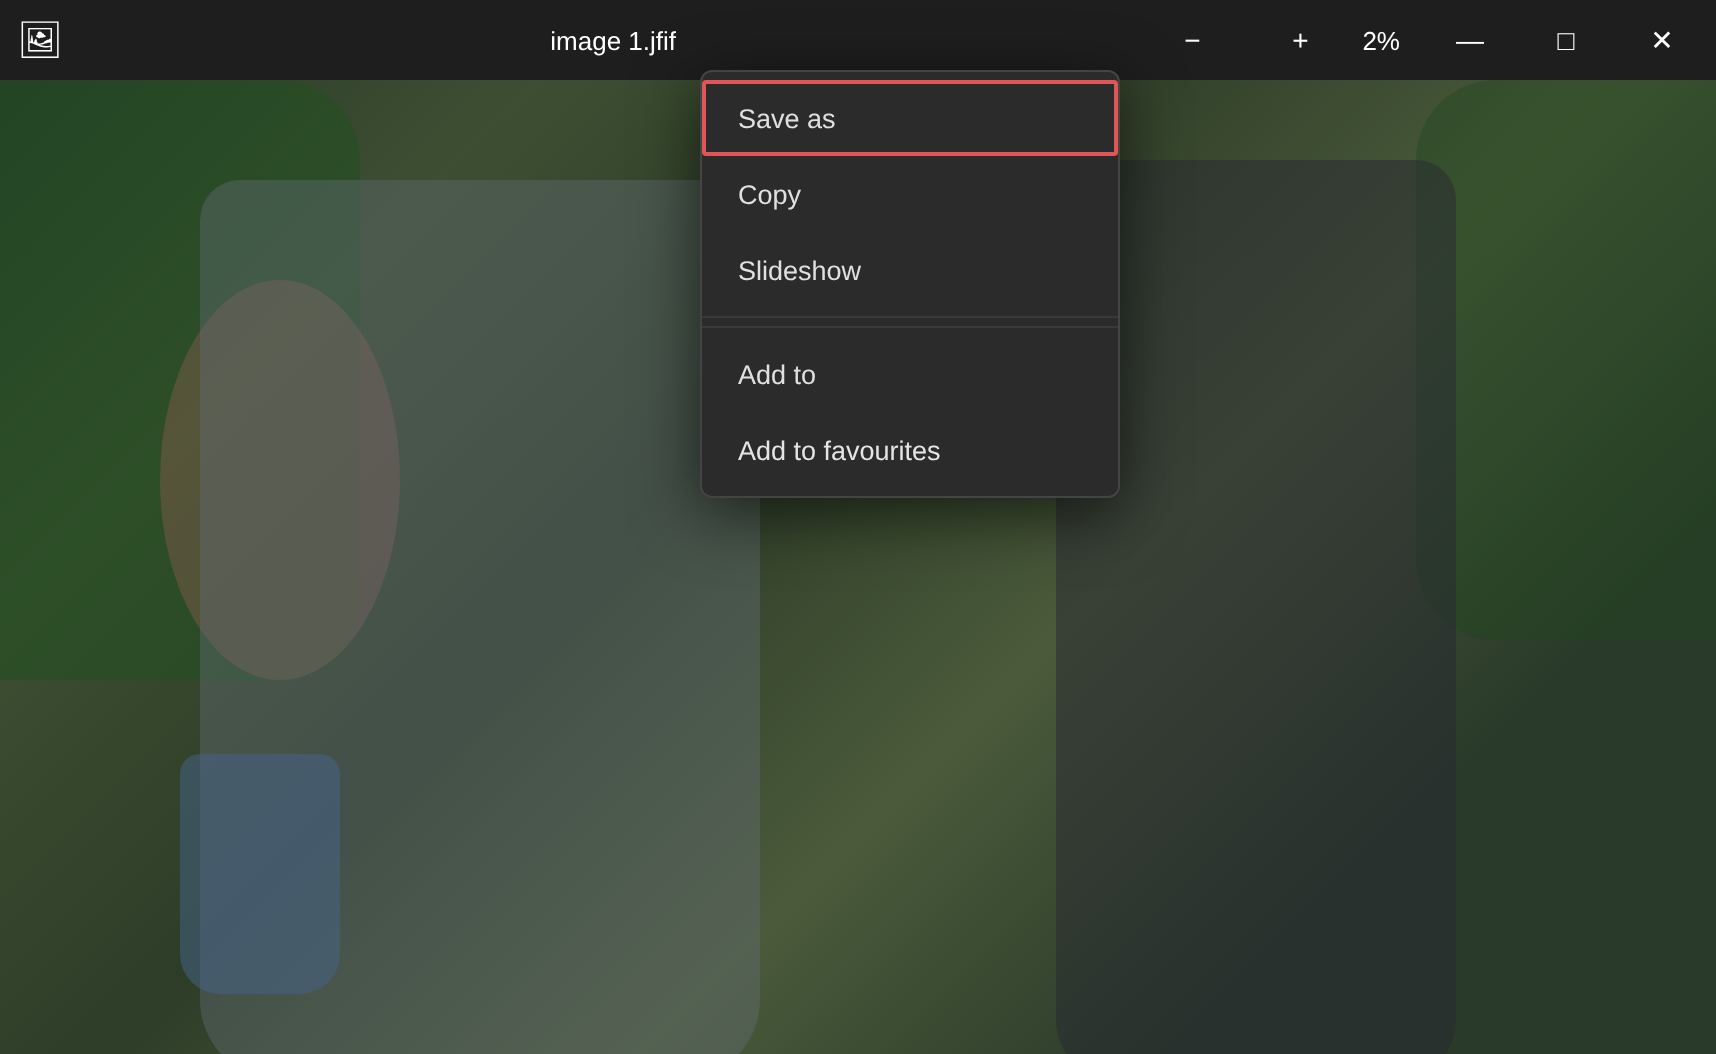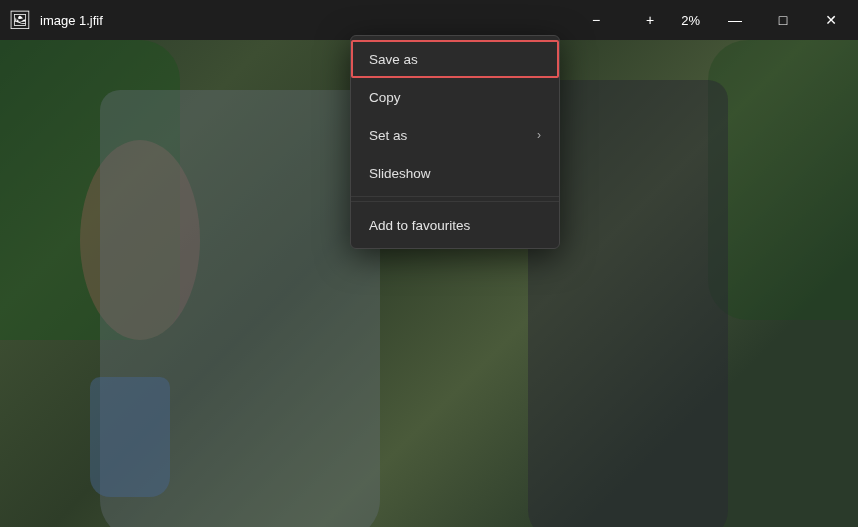--- a/index.html
+++ b/index.html
@@ -28,20 +28,21 @@
       display: flex;
       align-items: center;
       justify-content: center;
       color: #fff;
       font-size: 18px;
     }
     .titlebar-title {
       color: #fff;
       font-size: 13px;
       flex: 1;
+      text-align: center;
     }
     .titlebar-controls {
       display: flex;
       align-items: center;
       gap: 2px;
       margin-right: 4px;
     }
     .titlebar-zoom {
       display: flex;
       align-items: center;
@@ -229,24 +230,23 @@
 </div>
 
 <div class="context-menu" id="context-menu">
 <div class="menu-item highlighted">
       <span>Save as</span>
     </div>
     <div class="menu-item">
       <span>Copy</span>
     </div>
     <div class="menu-item">
-      <span>Set as</span>
-      <span class="menu-item-arrow">›</span>
-    </div>
-    <div class="menu-item">
       <span>Slideshow</span>
     </div>
     <div class="menu-separator"></div>
     <div class="menu-separator"></div>
+    <div class="menu-item">
+      <span>Add to</span>
+    </div>
     <div class="menu-item disabled">
       <span>Add to favourites</span>
     </div>
   </div>
 
 </body></html>

